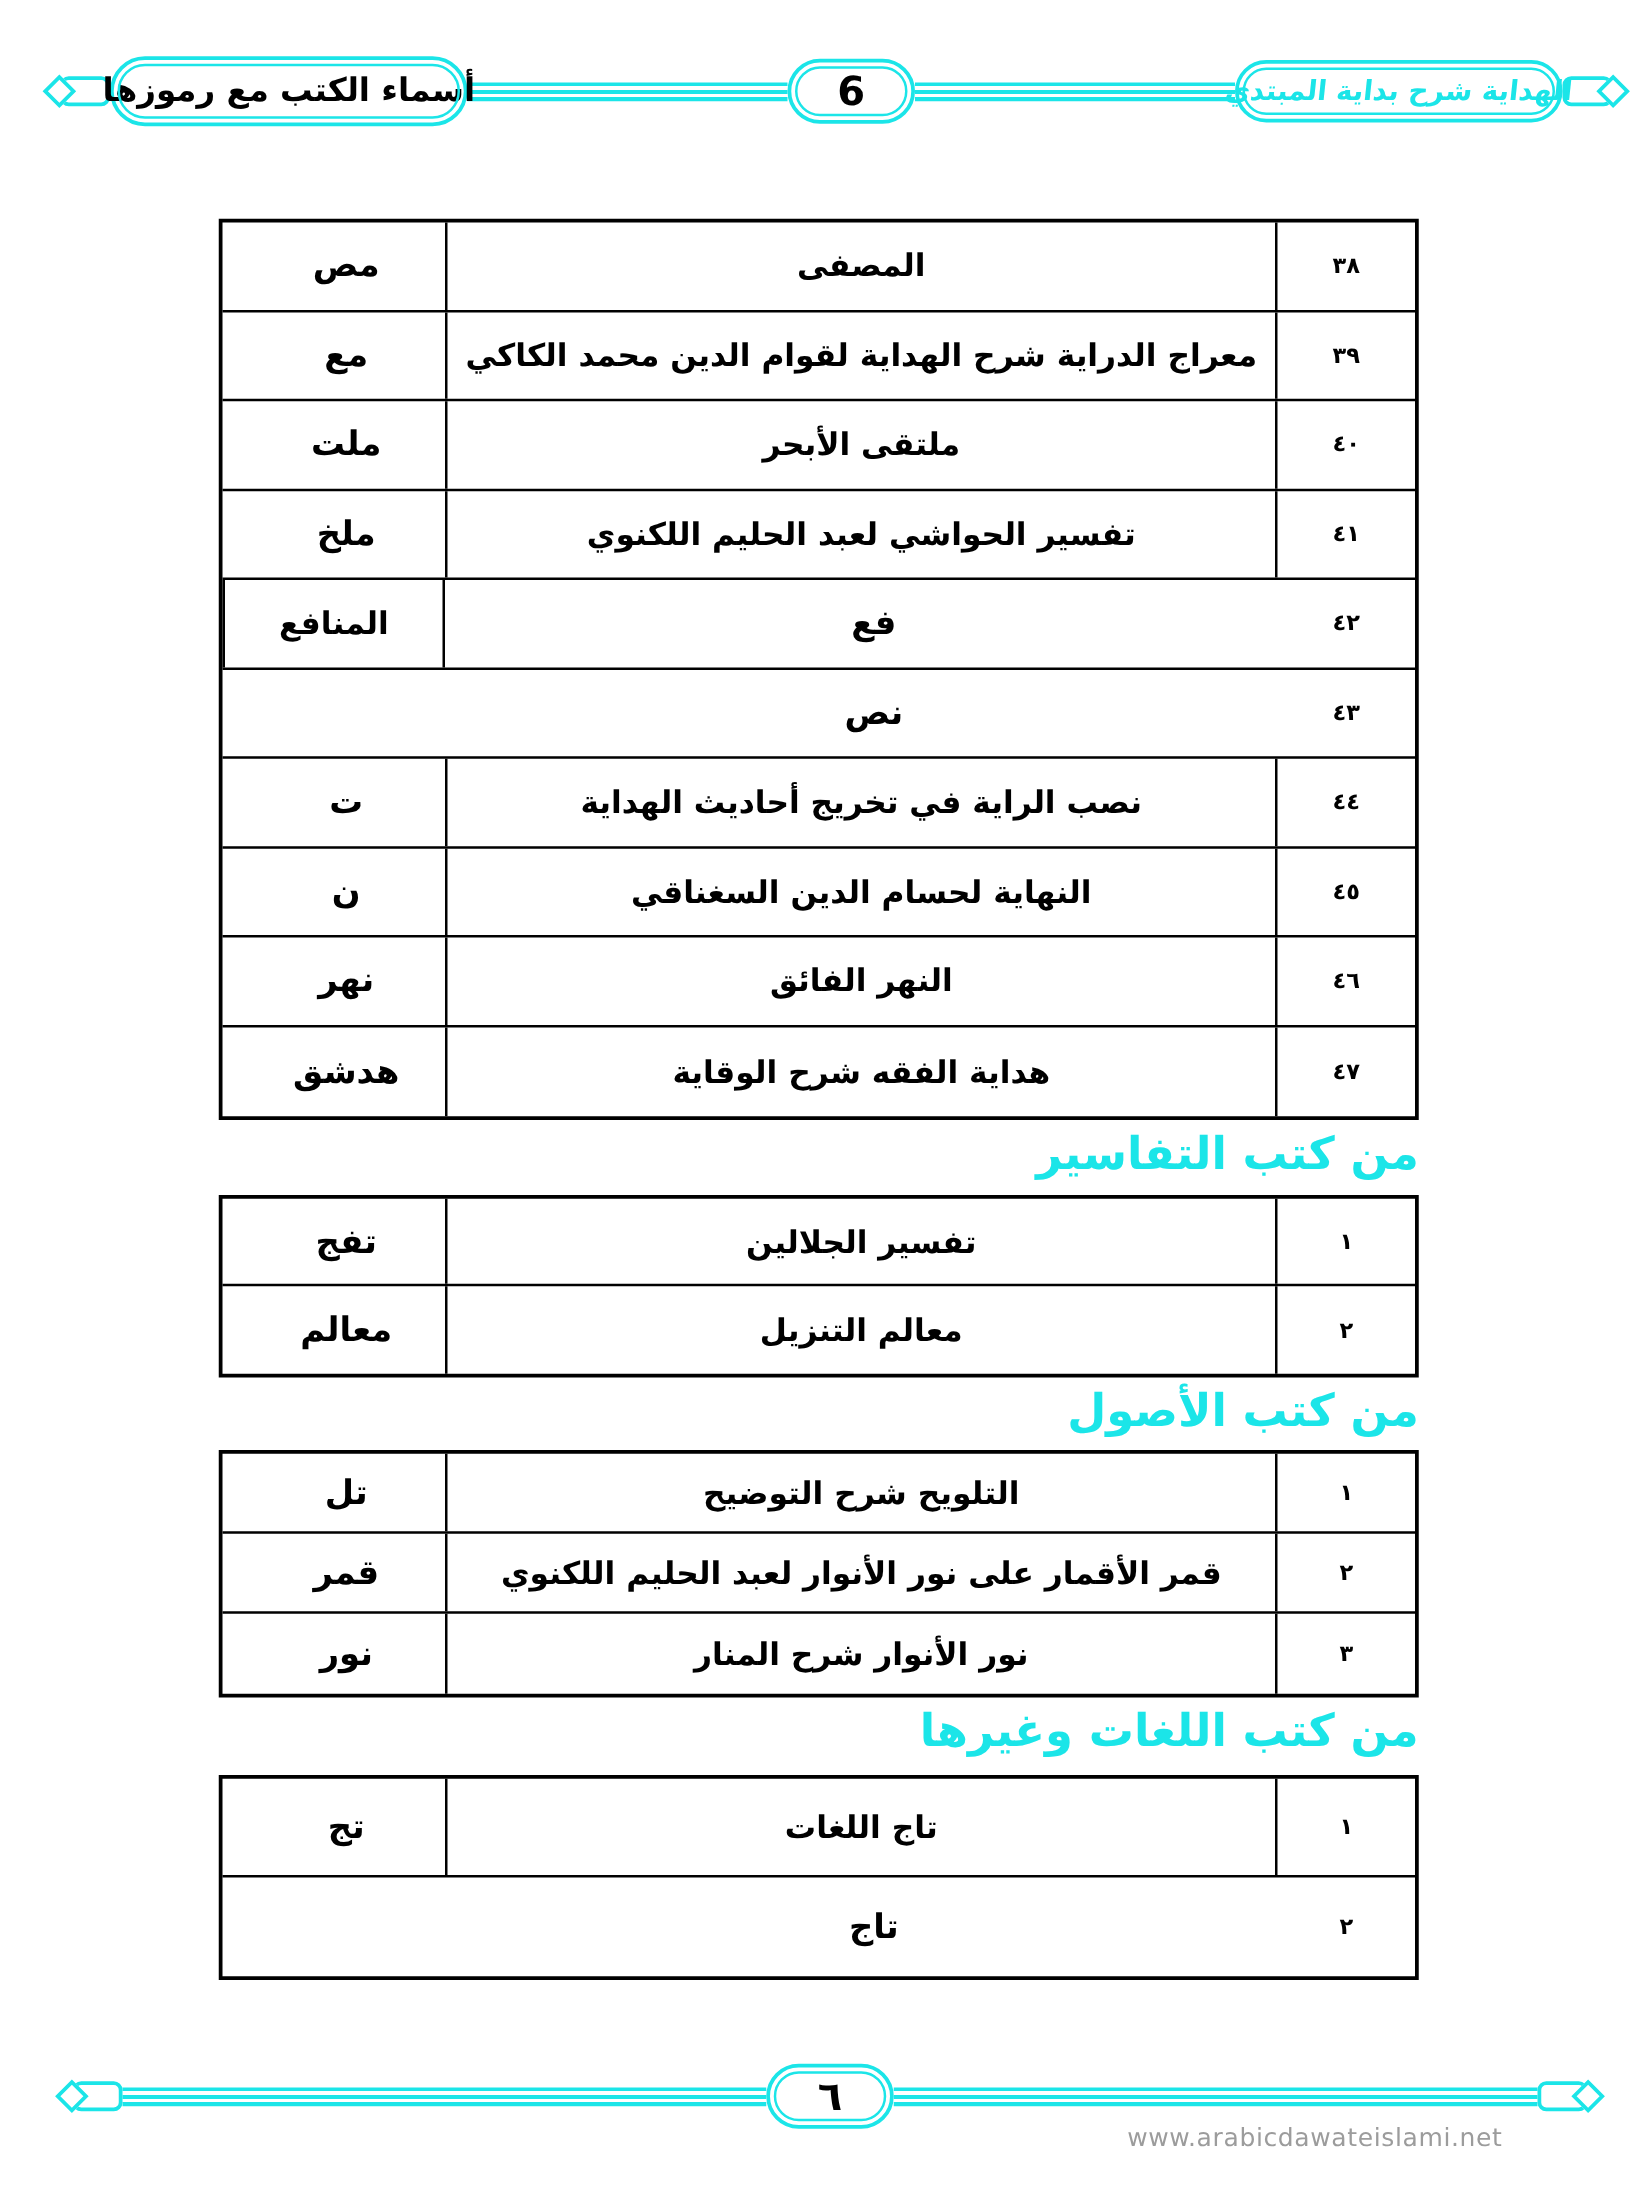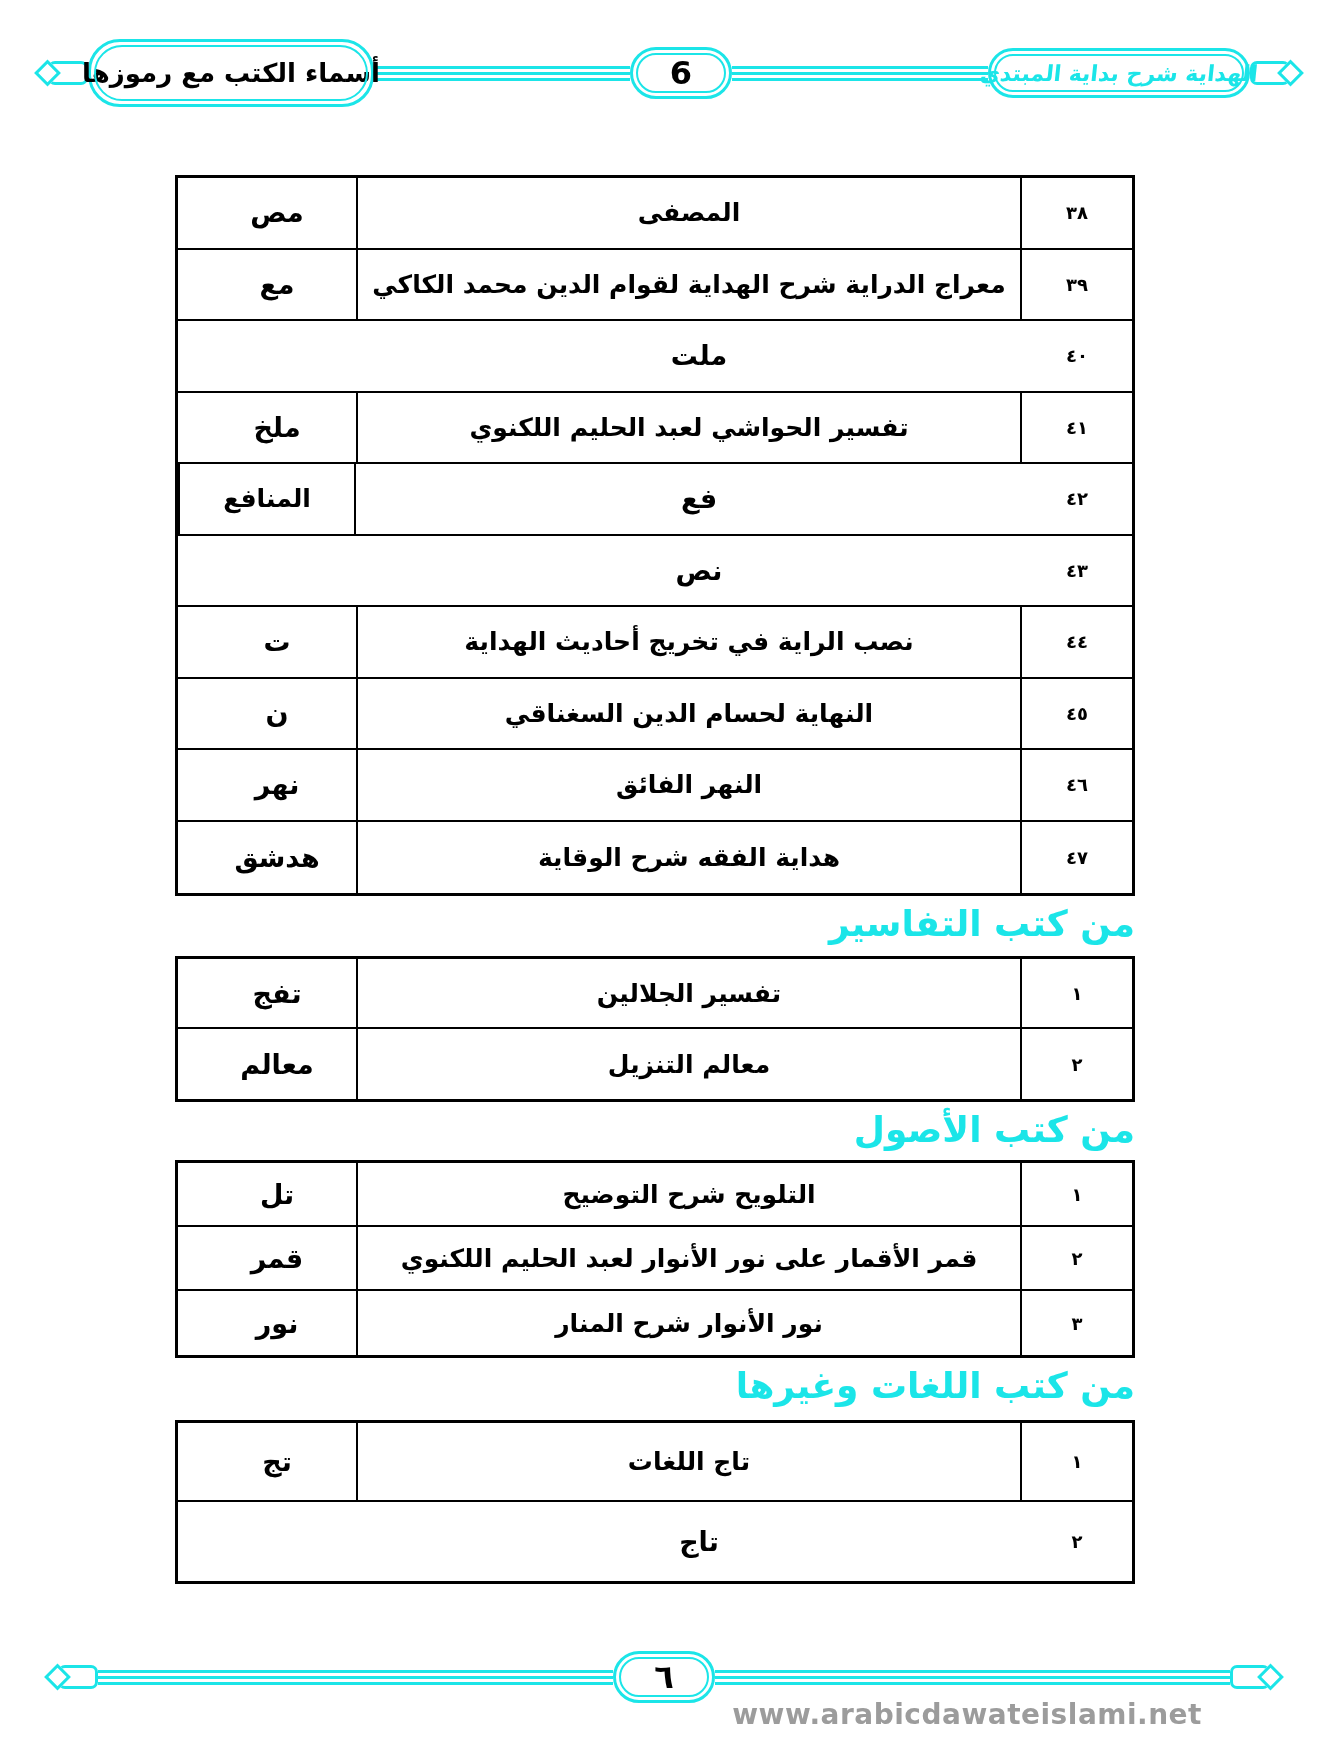--- a/index.html
+++ b/index.html
@@ -15,21 +15,21 @@
   .band-top{top:42px;left:48px;right:30px;height:62px;}
   .band-bottom{top:1648px;left:58px;right:50px;height:58px;}
   .rule{flex:1 1 0;height:15px;background:linear-gradient(to bottom,
         var(--cyan) 0 3px,transparent 3px 6px,
         var(--cyan) 6px 9px,transparent 9px 12px,
         var(--cyan) 12px 15px);}
   .cartouche{position:relative;border:3px solid var(--cyan);border-radius:32px;
         background:#fff;display:flex;align-items:center;justify-content:center;}
   .cartouche::before{content:"";position:absolute;inset:3px;border:2px solid var(--cyan);
         border-radius:28px;pointer-events:none;}
-  .cart-title{width:286px;height:68px;}
+  .cart-title{width:286px;height:56px;}
   .cart-title span{font-size:26px;font-weight:bold;color:var(--ink);white-space:nowrap;}
   .cart-book{width:262px;height:50px;}
   .cart-book span{font-size:22px;font-weight:bold;color:var(--cyan);white-space:nowrap;
         transform:skewX(-6deg);}
   .pill-num{width:102px;height:52px;}
   .pill-num span{font-size:32px;font-weight:bold;color:var(--ink);font-family:"DejaVu Sans",sans-serif;}
   .finial{position:relative;width:40px;height:24px;flex:0 0 auto;}
   .finial::before{content:"";position:absolute;inset:0;border:3px solid var(--cyan);border-radius:7px;}
   .finial::after{content:"";position:absolute;top:50%;width:13px;height:13px;
         border:3px solid var(--cyan);background:#fff;}
@@ -55,21 +55,21 @@
   .sec-heading{color:var(--cyan);font-size:36px;font-weight:bold;text-align:right;
         line-height:52px;margin:2px 0 4px 0;padding-left:20px;
         transform-origin:right center;}
 
   .t2{margin-top:6px;}
   .t3{margin-top:4px;}
   .t4{margin-top:8px;}
 
   
   .website{position:absolute;top:1698px;right:118px;direction:ltr;
-        font-size:28px;font-weight:bold;letter-spacing:0.5px;}
+        font-size:20px;font-weight:normal;letter-spacing:0.5px;}
 </style>
 </head>
 <body>
 
 <div class="page">
 
   <div class="band band-top">
     <span class="finial tip-left"></span>
     <div class="cartouche cart-title">
       <span>أسماء الكتب مع رموزها</span>
@@ -93,20 +93,21 @@
         <div class="cell title">المصفى</div>
         <div class="cell code">مص</div>
       </div>
       <div class="trow">
         <div class="cell num">٣٩</div>
         <div class="cell title">معراج الدراية شرح الهداية لقوام الدين محمد الكاكي</div>
         <div class="cell code">مع</div>
       </div>
       <div class="trow">
         <div class="cell num">٤٠</div>
+        <div class="cell title">ملتقى الأبحر</div>
         <div class="cell code">ملت</div>
       </div>
       <div class="trow">
         <div class="cell num">٤١</div>
         <div class="cell title">تفسير الحواشي لعبد الحليم اللكنوي</div>
         <div class="cell code">ملخ</div>
       </div>
       <div class="trow">
         <div class="cell num">٤٢</div>
         <div class="cell code">فع</div>

